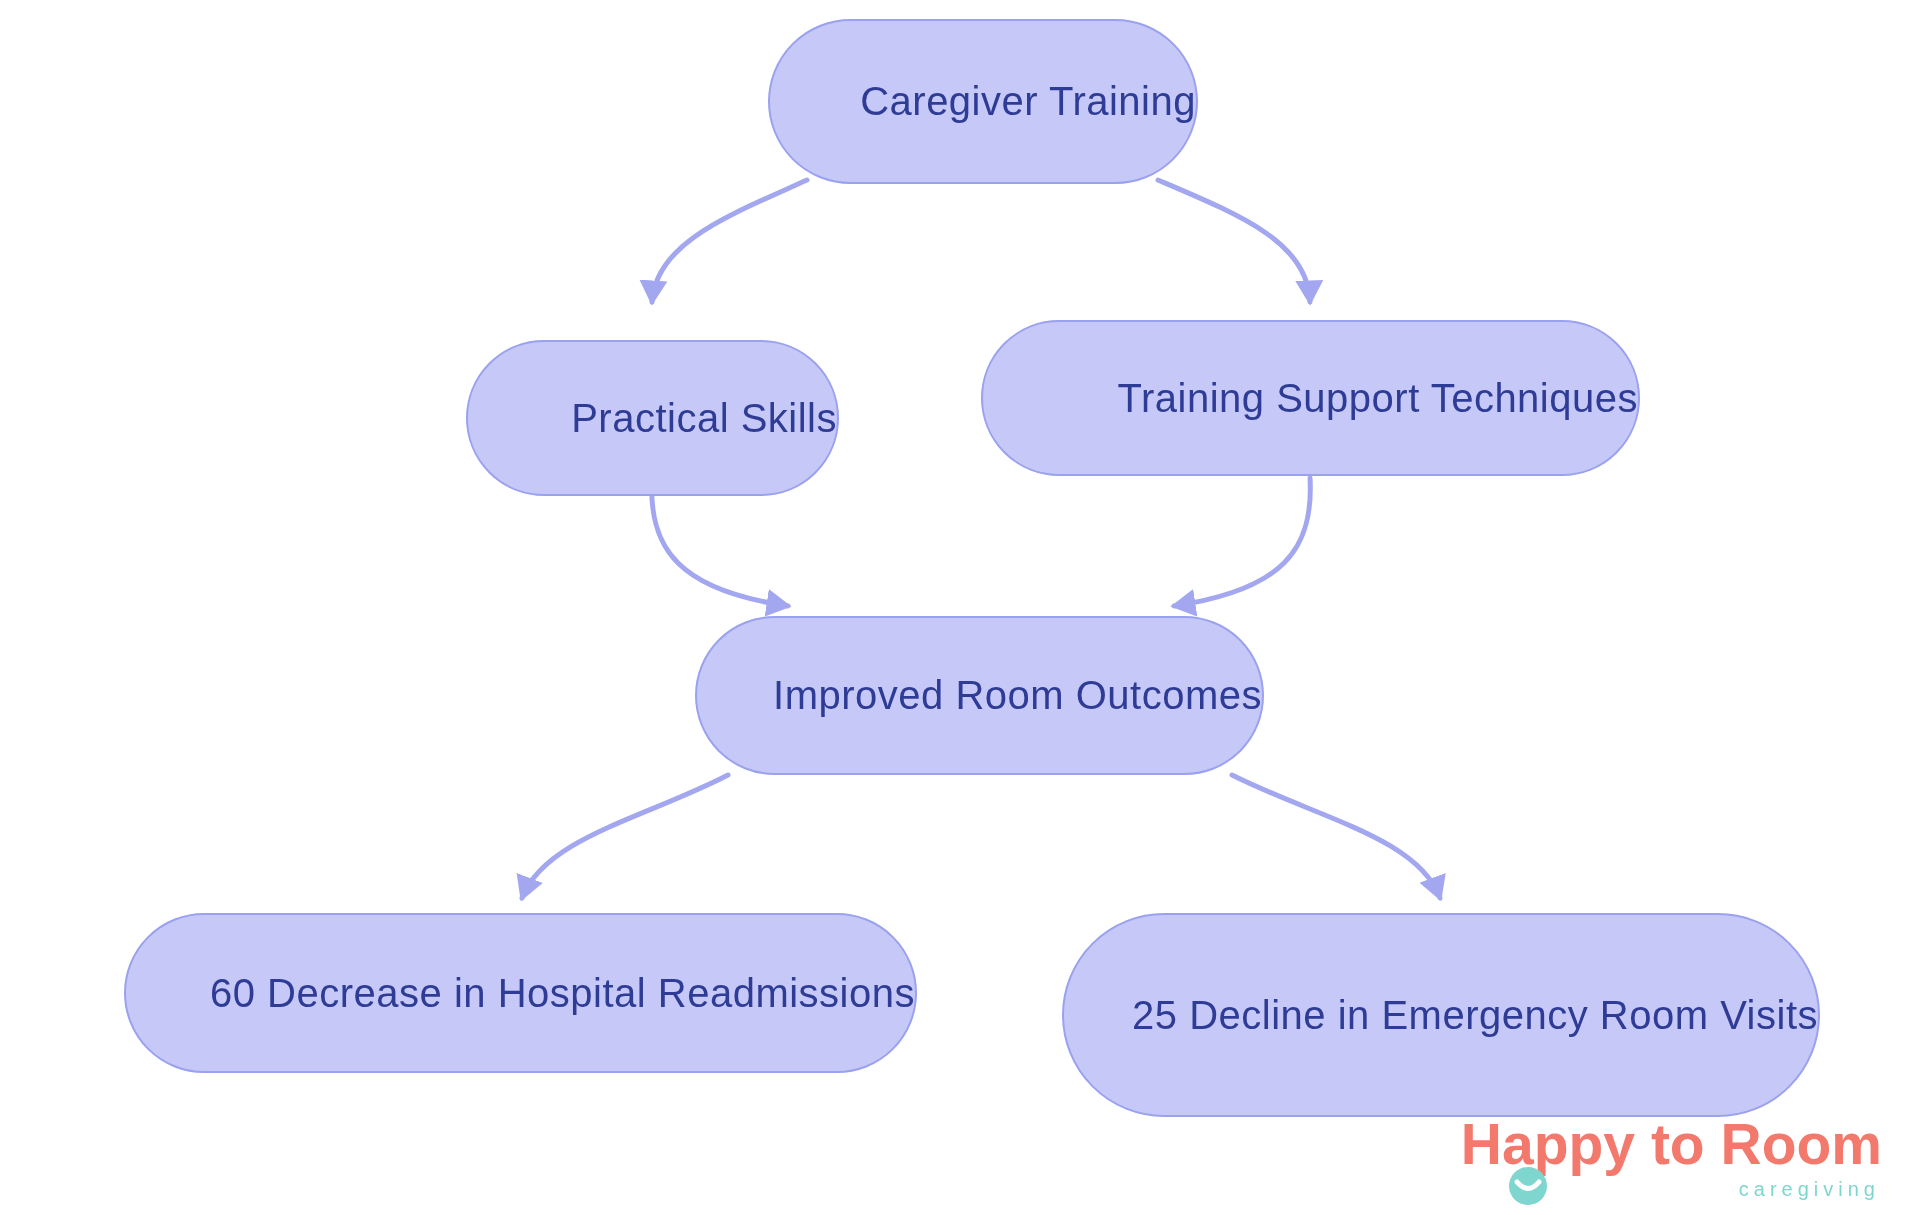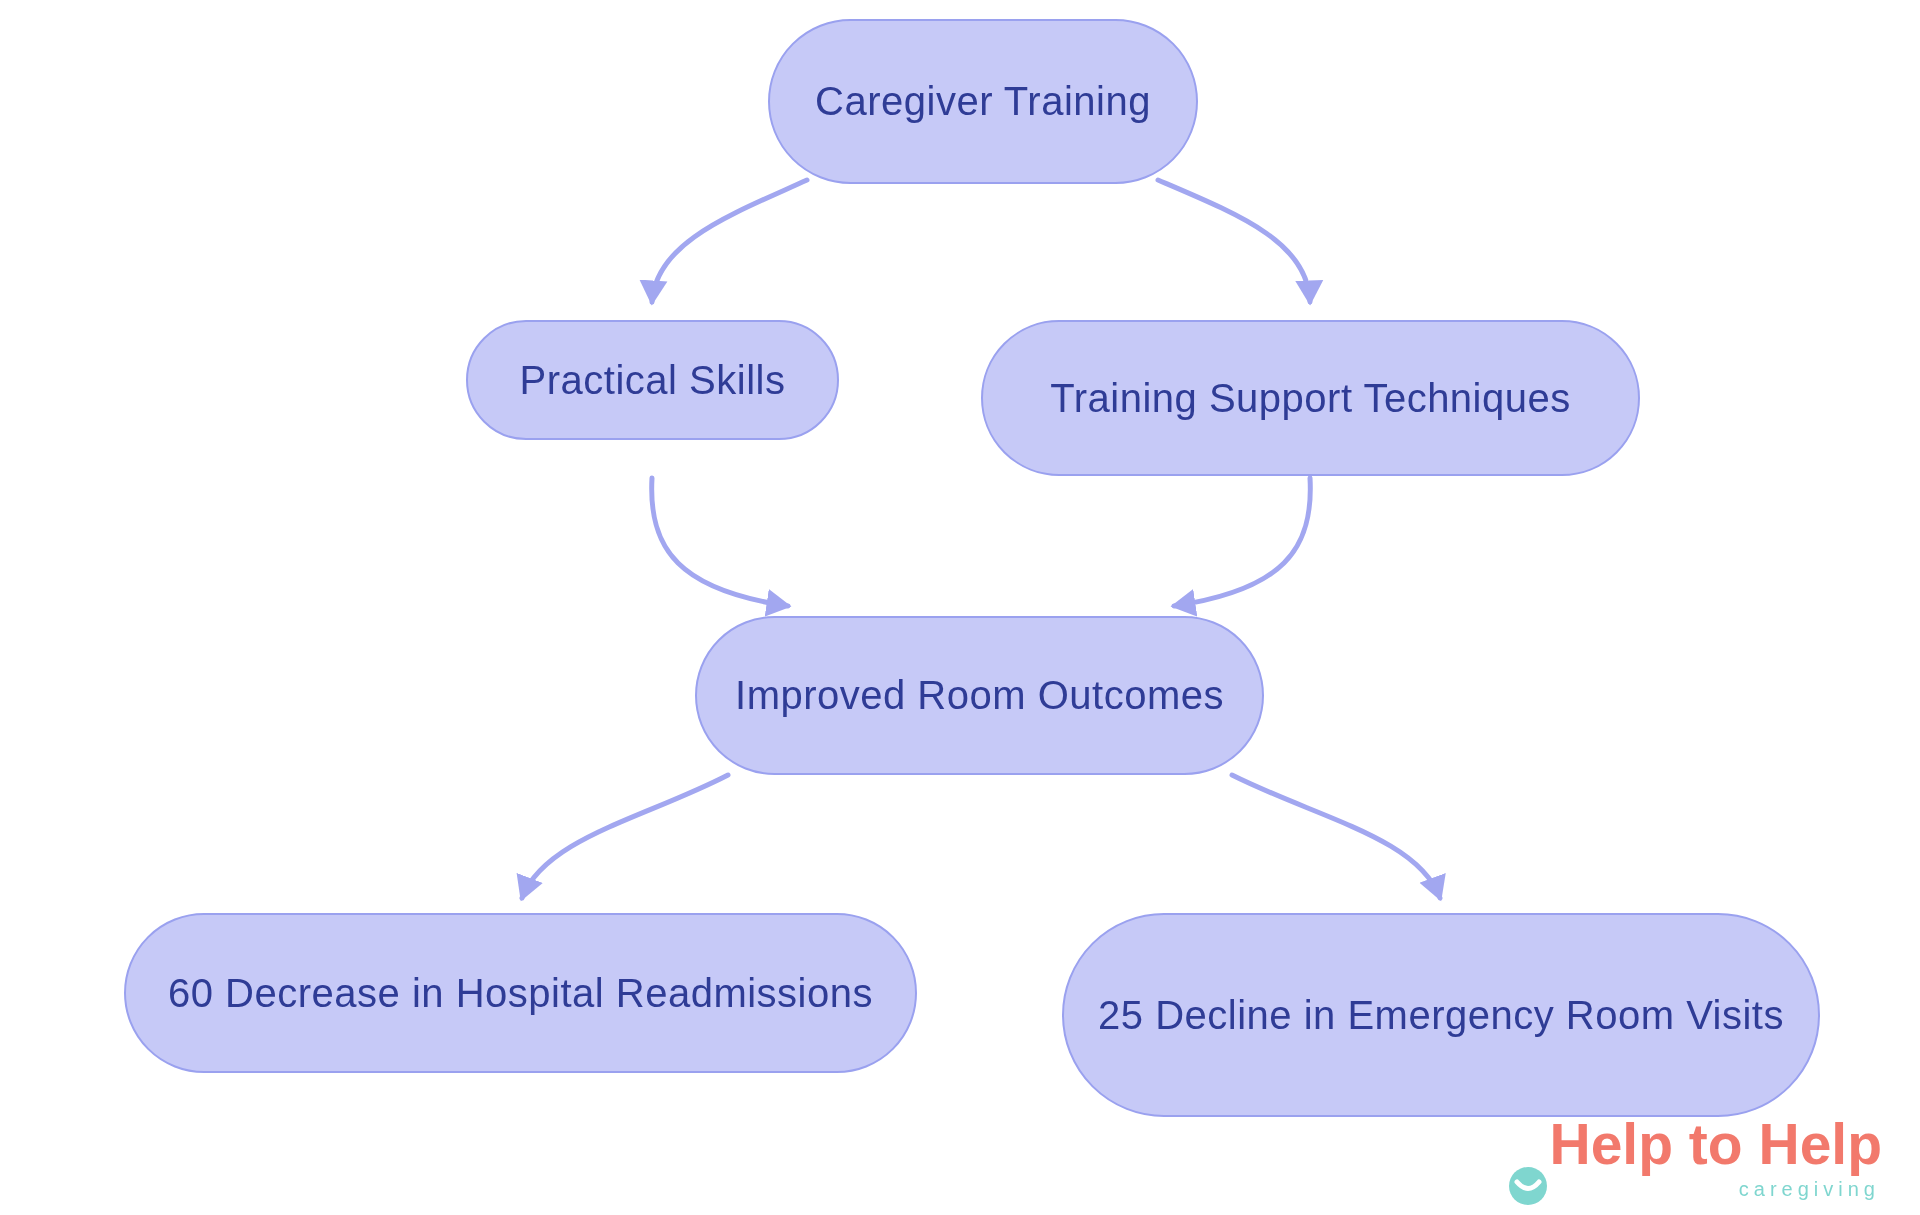--- a/index.html
+++ b/index.html
@@ -34,28 +34,28 @@
   }
   .node {
     position: absolute;
     box-sizing: border-box;
     background: var(--node-fill, #c6c9f7);
     border: 2px solid var(--node-border, #9aa1ef);
     border-radius: 999px;
     color: var(--node-text, #2f3c96);
     display: flex;
     align-items: center;
-    justify-content: center;
+    justify-content: flex-end;
     font-size: 40px;
     font-weight: 500;
     text-align: center;
     letter-spacing: 0.5px;
   }
   .n1 { left: 768px;  top: 19px;  width: 430px; height: 165px; }
-  .n2 { left: 466px;  top: 320px; width: 373px; height: 120px; }
+  .n2 { left: 466px;  top: 340px; width: 373px; height: 156px; }
   .n3 { left: 981px;  top: 320px; width: 659px; height: 156px; }
   .n4 { left: 695px;  top: 616px; width: 569px; height: 159px; }
   .n5 { left: 124px;  top: 913px; width: 793px; height: 160px; }
   .n6 { left: 1062px; top: 913px; width: 758px; height: 204px; }
 
   .logo {
     position: absolute;
     right: 38px;
     top: 1116px;
     width: 470px;
@@ -118,21 +118,21 @@
     <span>Improved Room Outcomes</span>
   </div>
   <div class="node n5">
     <span>60 Decrease in Hospital Readmissions</span>
   </div>
   <div class="node n6">
     <span>25 Decline in Emergency Room Visits</span>
   </div>
 
   <div class="logo">
-    <div class="logo-title">Help to Help</div>
+    <div class="logo-title">Happy to Room</div>
     <svg class="smiley" viewBox="0 0 40 40">
       <circle cx="20" cy="20" r="19" style="fill: var(--logo-teal, #7fd6cf);"></circle>
       <path d="M9 16 Q20 29 31 16" style="fill: none; stroke: #ffffff; stroke-width: 5; stroke-linecap: round;"></path>
     </svg>
     <div class="logo-subtitle">caregiving</div>
   </div>
 
 </div>
 
 </body></html>

